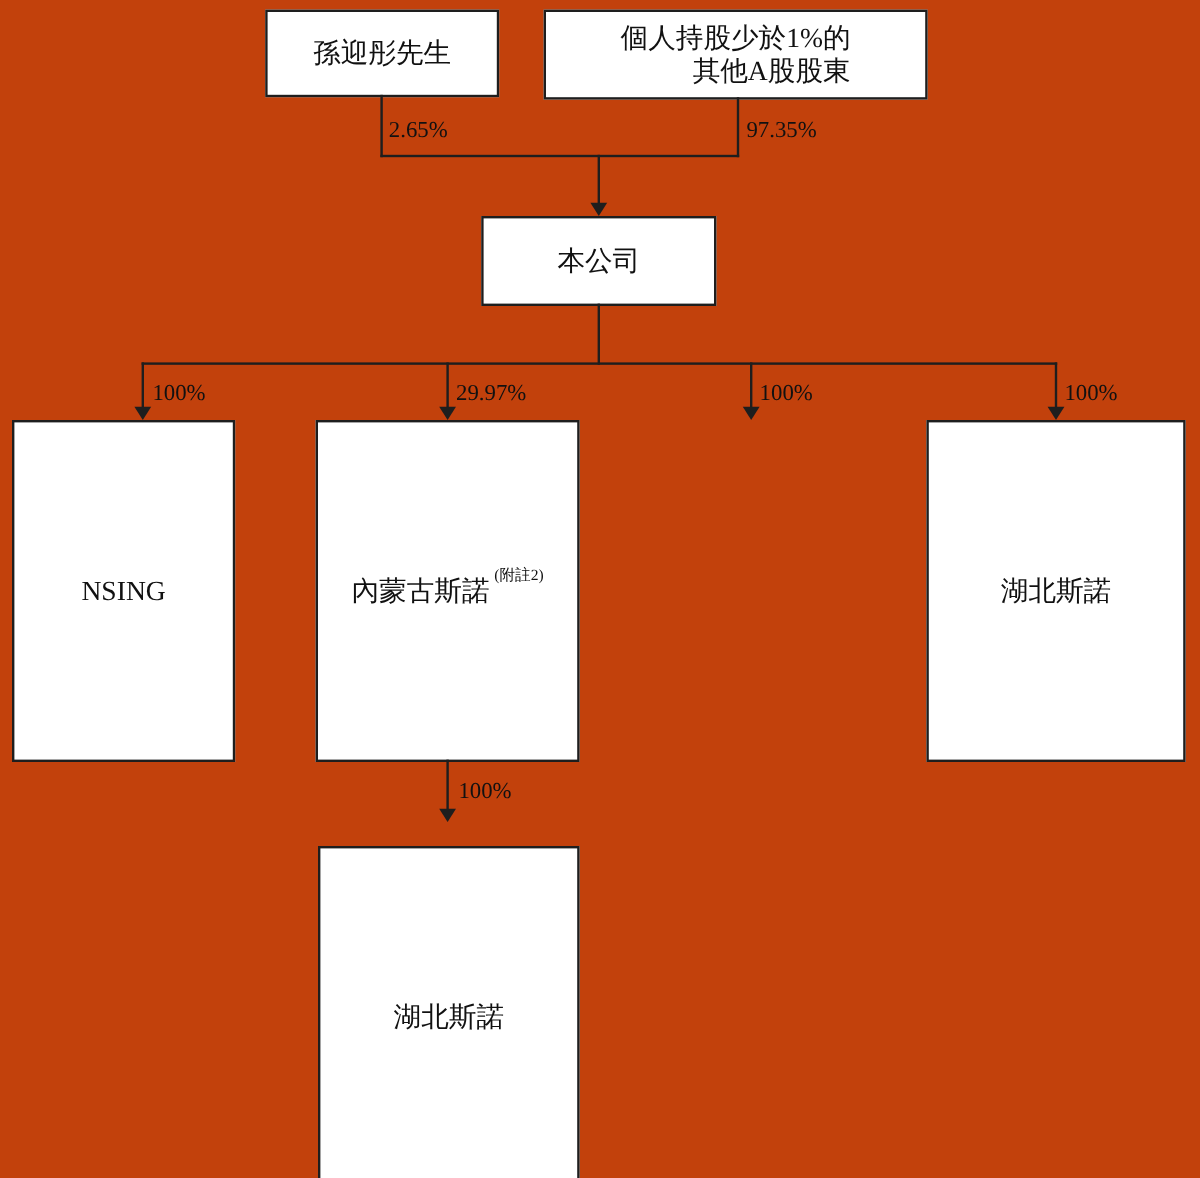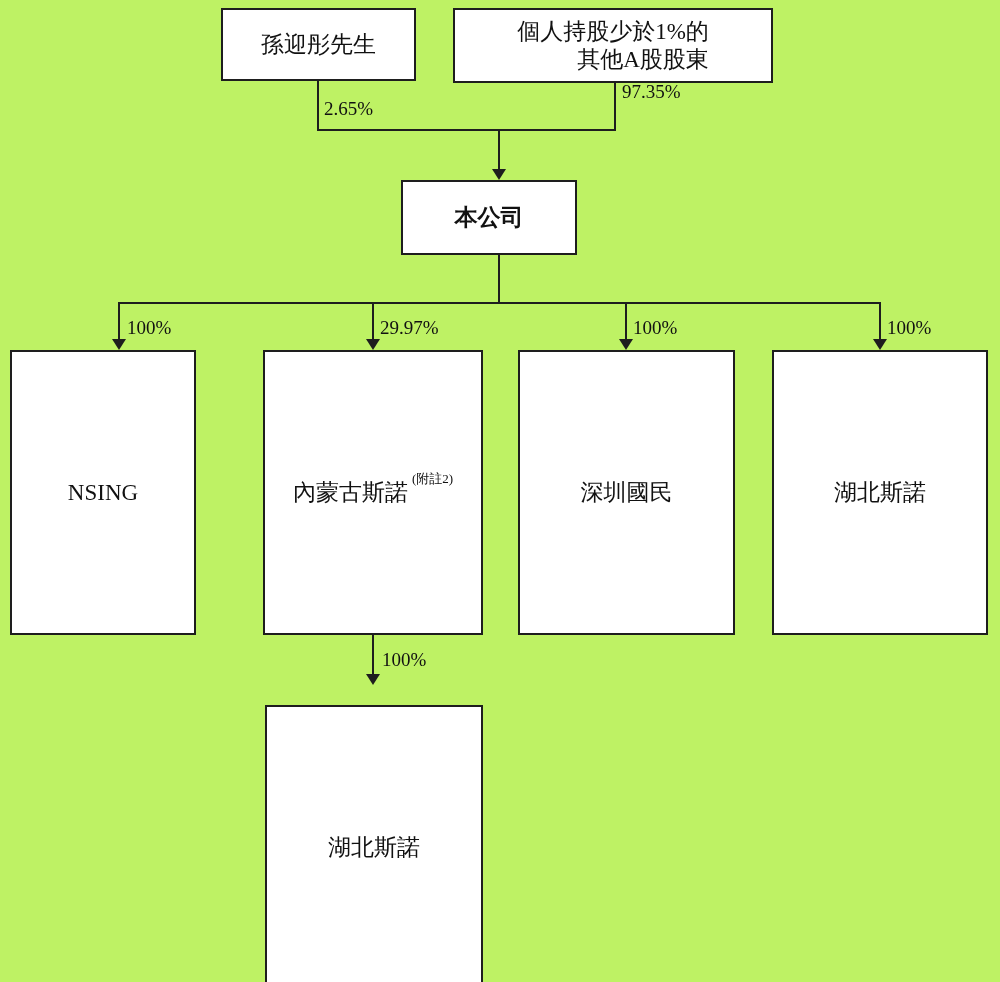--- a/index.html
+++ b/index.html
@@ -5,21 +5,21 @@
   * { margin: 0; padding: 0; box-sizing: border-box; }
   html, body { background: #ffffff; }
   body {
     font-family: "Liberation Serif", "DejaVu Serif", serif;
     color: #111111;
   }
   .canvas {
     position: relative;
     width: 1000px;
     height: 982px;
-    background: #bef264;
+    background: #c2410c;
     overflow: hidden;
   }
   .node {
     position: absolute;
     border: 2px solid #1e1e1e;
     background: #ffffff;
     display: flex;
     align-items: center;
     justify-content: center;
     text-align: center;
@@ -76,26 +76,26 @@
       <span>個人持股少於1%的</span>
       <span>其他A股股東</span>
     </span>
   </div>
 
   <div class="vline" style="left:317px; top:79px; height:52px;"></div>
   <div class="vline" style="left:614px; top:81px; height:50px;"></div>
   <div class="hline" style="left:317px; top:129px; width:299px;"></div>
 
   <div class="pct" style="left:324px; top:97px;">2.65%</div>
-  <div class="pct" style="left:622px; top:80px;">97.35%</div>
+  <div class="pct" style="left:622px; top:97px;">97.35%</div>
 
   <div class="vline" style="left:498px; top:129px; height:41px;"></div>
   <div class="arrow-down" style="left:492px; top:169px;"></div>
 
-  <div class="node" style="left:401px; top:180px; width:176px; height:75px;font-weight:bold;">
+  <div class="node" style="left:401px; top:180px; width:196px; height:75px;">
     <span>本公司</span>
   </div>
 
   <div class="vline" style="left:498px; top:253px; height:51px;"></div>
   <div class="hline" style="left:118px; top:302px; width:763px;"></div>
 
   <div class="vline" style="left:118px; top:302px; height:38px;"></div>
   <div class="arrow-down" style="left:112px; top:339px;"></div>
 
   <div class="vline" style="left:372px; top:302px; height:38px;"></div>
@@ -115,23 +115,20 @@
   <div class="node" style="left:10px; top:350px; width:186px; height:285px;">
     <span>NSING</span>
   </div>
 
   <div class="node" style="left:263px; top:350px; width:220px; height:285px;">
     <span>
       <span>內蒙古斯諾</span><sup>(附註2)</sup>
     </span>
   </div>
 
-  <div class="node" style="left:518px; top:350px; width:217px; height:285px;">
-    <span>深圳國民</span>
-  </div>
 
   <div class="node" style="left:772px; top:350px; width:216px; height:285px;">
     <span>湖北斯諾</span>
   </div>
 
   <div class="vline" style="left:372px; top:633px; height:42px;"></div>
   <div class="arrow-down" style="left:366px; top:674px;"></div>
   <div class="pct" style="left:382px; top:648px;">100%</div>
 
   <div class="node" style="left:265px; top:685px; width:218px; height:285px;margin-top:20px;">

